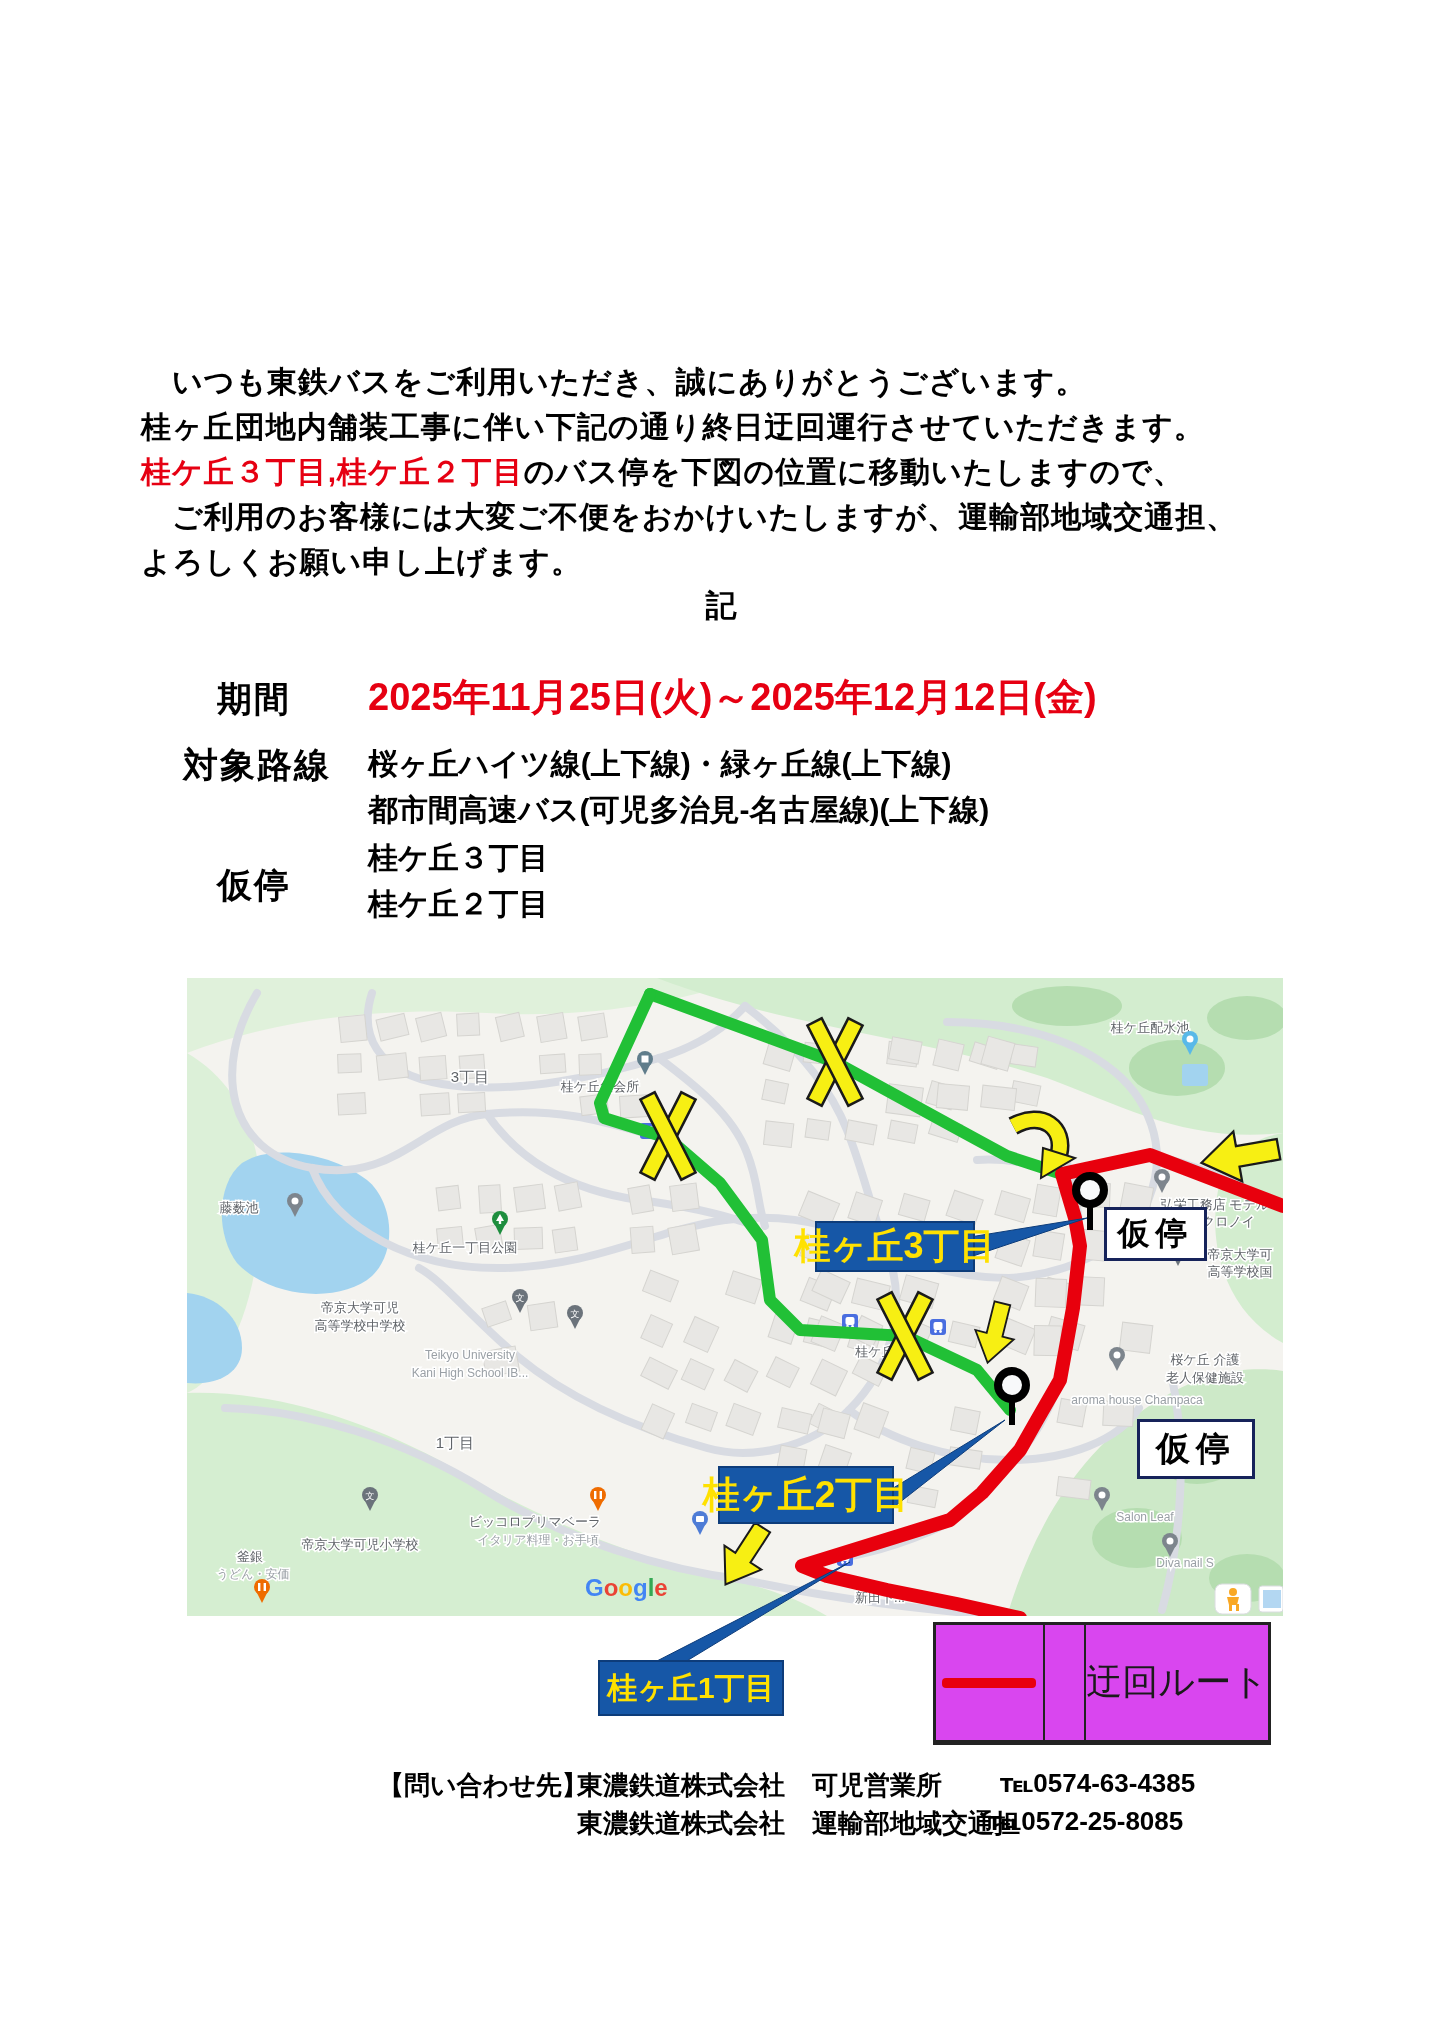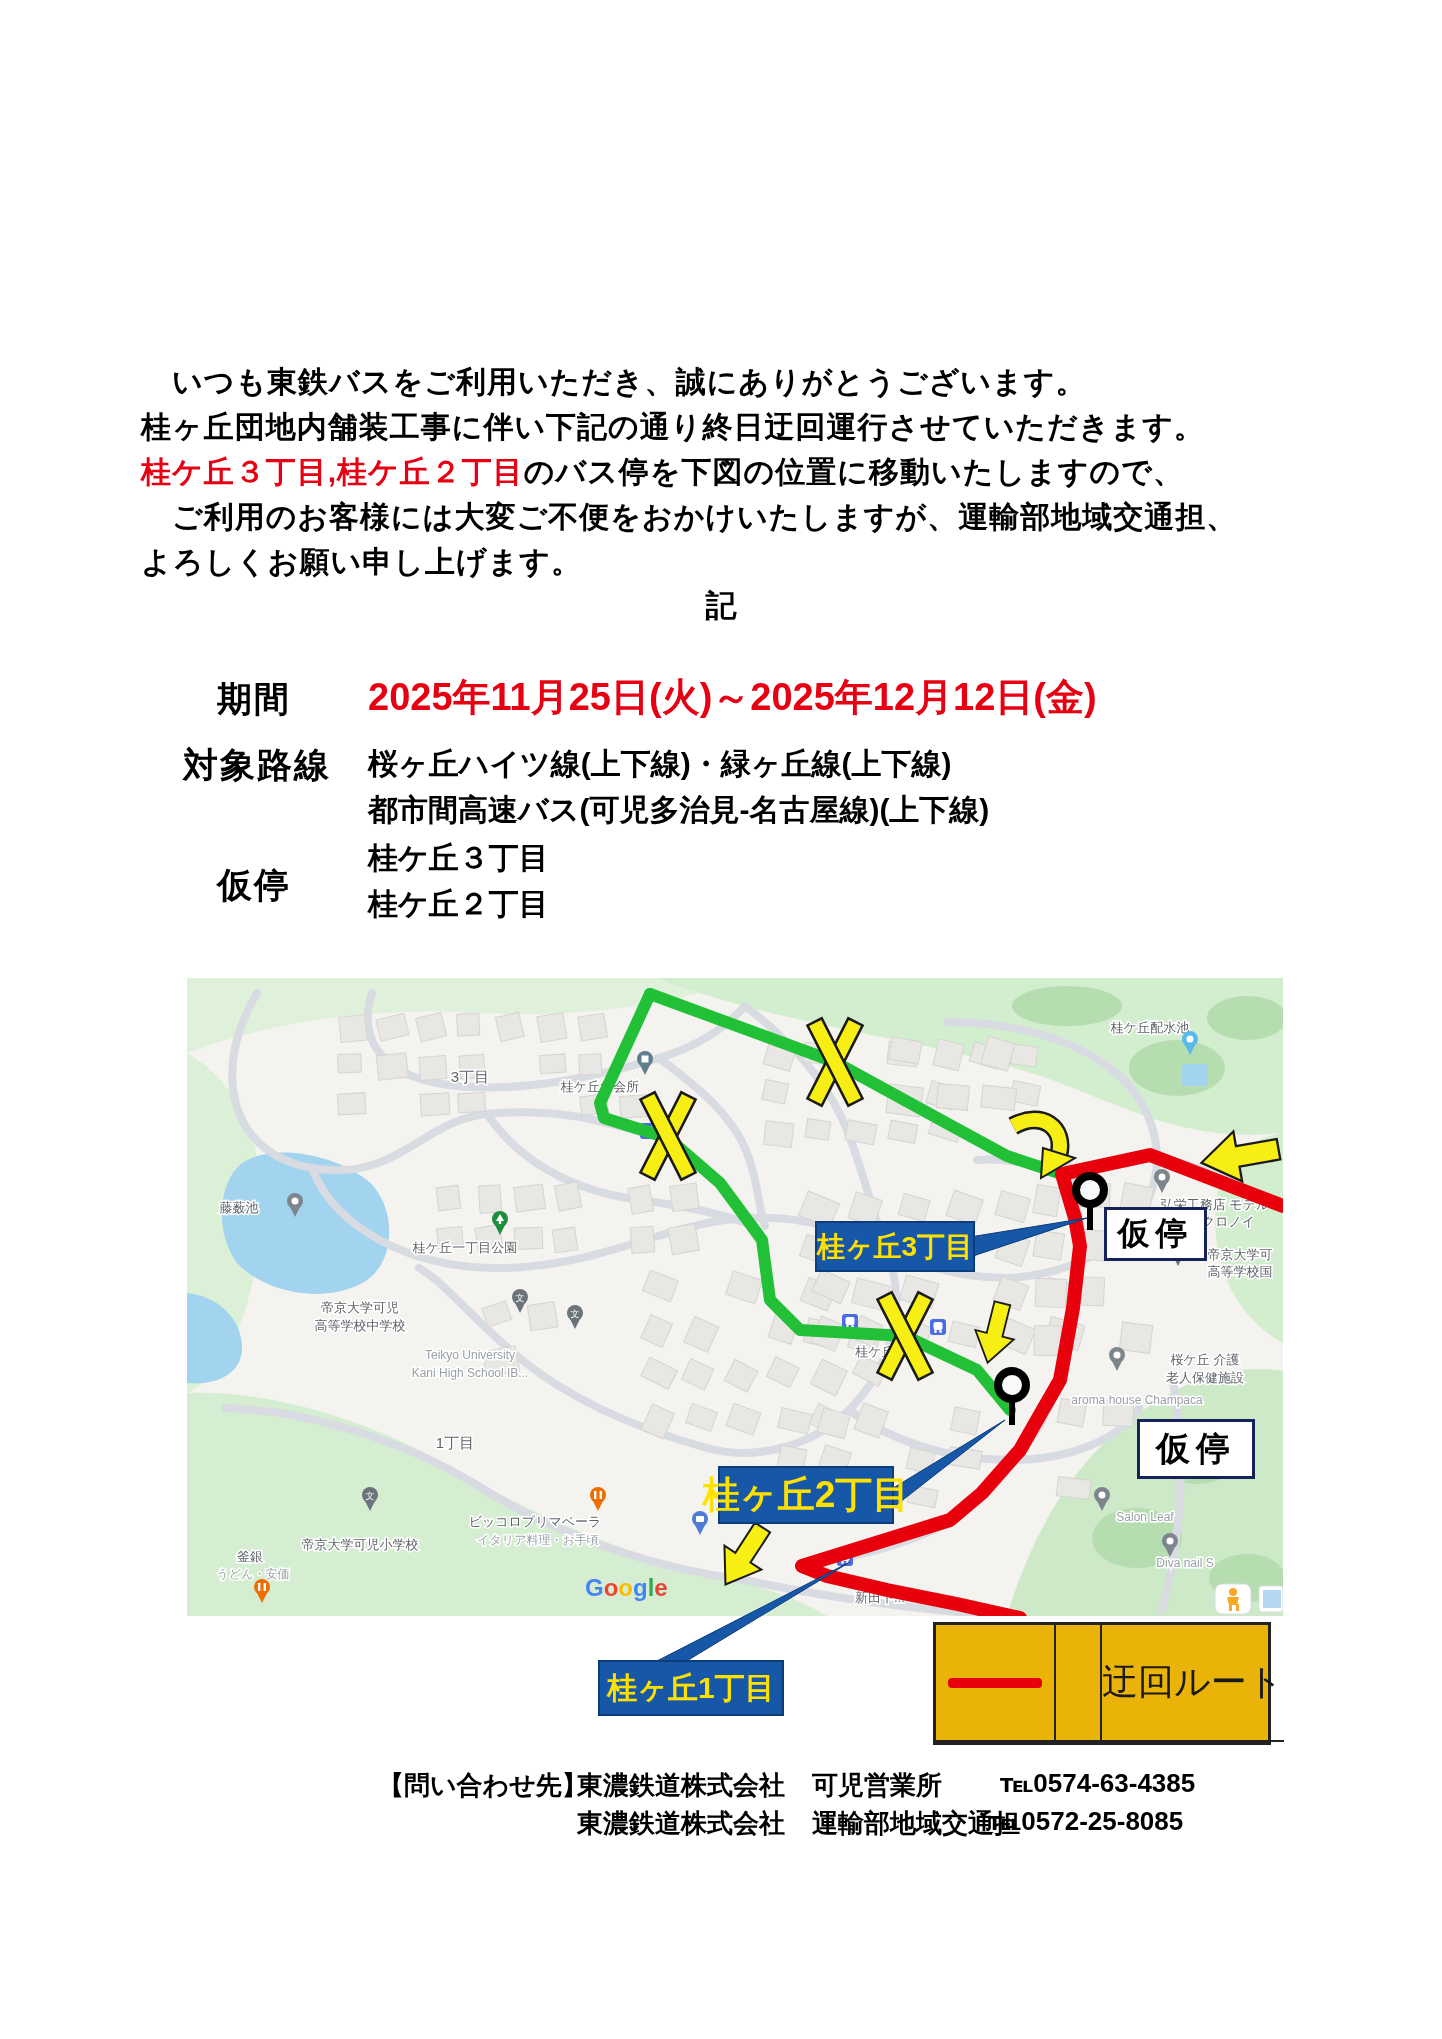--- a/index.html
+++ b/index.html
@@ -25,21 +25,21 @@
     font-weight:700;display:flex;align-items:center;justify-content:center;
     z-index:5;white-space:pre;
   }
   .kari-box{
     background:#ffffff;border:3px solid #16235a;color:#000;
     font-weight:700;display:flex;align-items:center;justify-content:center;
     z-index:5;letter-spacing:6px;white-space:pre;
   }
   #legend{
     left:933px;top:1622px;width:338px;height:123px;border:3px solid #222;
-    z-index:6;background:#eab308;display:flex;flex-direction:row;box-sizing:border-box;
+    z-index:6;background:#d946ef;display:flex;flex-direction:column;box-sizing:border-box;
   }
   .lg-row{flex:1;display:flex;}
   .lg-row.first{border-bottom:2px solid #222;}
   .lg-c1{width:118px;border-right:2px solid #222;display:flex;align-items:center;justify-content:center;}
   .lg-c2{width:44px;border-right:2px solid #222;}
   .lg-c3{flex:1;display:flex;align-items:center;justify-content:center;font-size:36px;color:#1a1a1a;font-weight:500;white-space:pre;}
   .lg-line{width:94px;height:10px;border-radius:4px;}
   .contact-txt{font-size:26px;font-weight:700;color:#000;white-space:pre;}
   svg text{font-family:"Liberation Sans","DejaVu Sans",sans-serif;}
   .maplbl{fill:#5f6368;stroke:#ffffff;stroke-width:3px;paint-order:stroke;font-size:13px;font-weight:500;text-anchor:middle;}
@@ -425,21 +425,21 @@
       </g>
     </g>
 
     <g fill="#1657a7" stroke="#0d3c7a" stroke-width="1">
       <polygon points="783,259 783,279 900,240"></polygon>
       <polygon points="703,512 703,532 818,442"></polygon>
       <polygon points="468,684 498,684 663,584"></polygon>
     </g>
   </svg>
 
-  <div class="abs stop-label" style="left:815px;top:1221px;width:156px;height:47px;font-size:28px;text-align:right;">桂ヶ丘3丁目</div>
+  <div class="abs stop-label" style="left:815px;top:1221px;width:156px;height:47px;font-size:36px;text-align:right;">桂ヶ丘3丁目</div>
   <div class="abs stop-label" style="left:718px;top:1466px;width:172px;height:54px;font-size:37px;">桂ヶ丘2丁目</div>
   <div class="abs stop-label" style="left:598px;top:1660px;width:182px;height:52px;font-size:30px;">桂ヶ丘1丁目</div>
 
   <div class="abs kari-box" style="left:1104px;top:1207px;width:97px;height:48px;font-size:32px;">仮停</div>
   <div class="abs kari-box" style="left:1137px;top:1419px;width:112px;height:54px;font-size:34px;">仮停</div>
 
   <div id="legend" class="abs">
     <div class="lg-row first">
       <div class="lg-c1">
           <div id="lg-red" class="lg-line" style="background: rgb(232, 0, 13);"></div>

